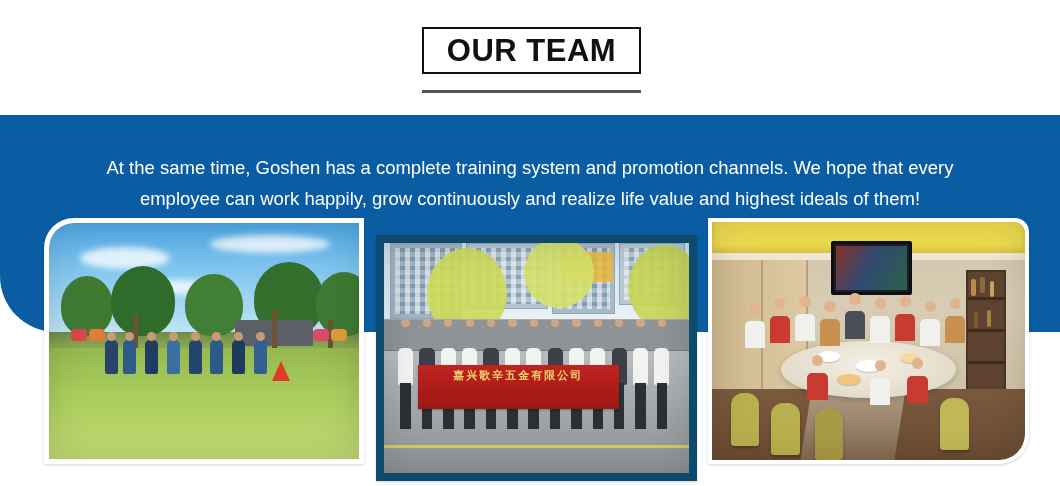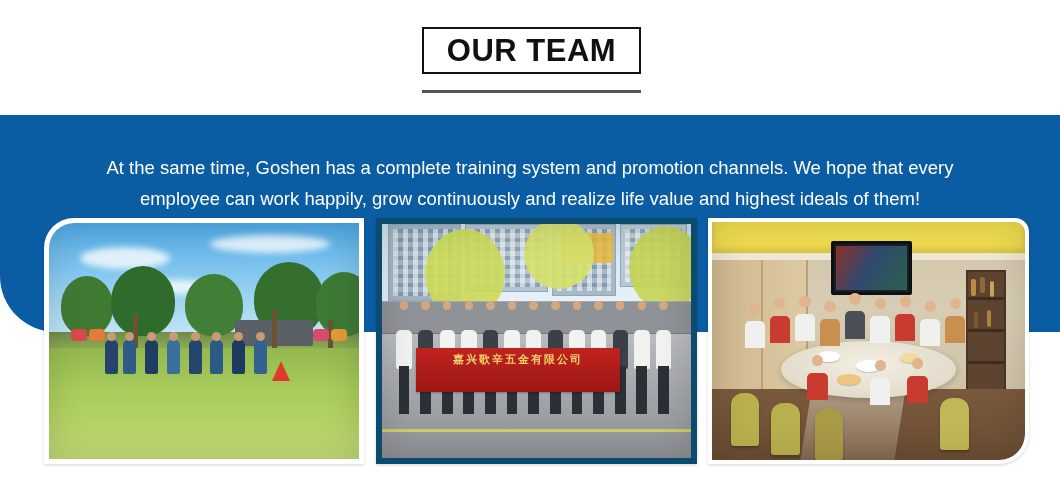--- a/index.html
+++ b/index.html
@@ -105,22 +105,23 @@
     left: 44px;
     width: 320px;
     border: 5px solid #ffffff;
     border-top-left-radius: 30px;
     box-shadow: 0 1px 3px rgba(0,0,0,0.18);
   }
   .photo-1 .frame { border-top-left-radius: 25px; }
   .photo-2 {
     left: 376px;
     width: 321px;
-    border: 6px solid #0c4a6e;
+    border: 8px solid #0c4a6e;
     box-shadow: 0 1px 3px rgba(0,0,0,0.18);
+    margin-top: 17px;
   }
   .photo-3 {
     left: 708px;
     width: 321px;
     border: 4px solid #ffffff;
     border-top-right-radius: 14px;
     border-bottom-right-radius: 30px;
     box-shadow: 0 1px 3px rgba(0,0,0,0.18);
   }
   .photo-3 .frame {

